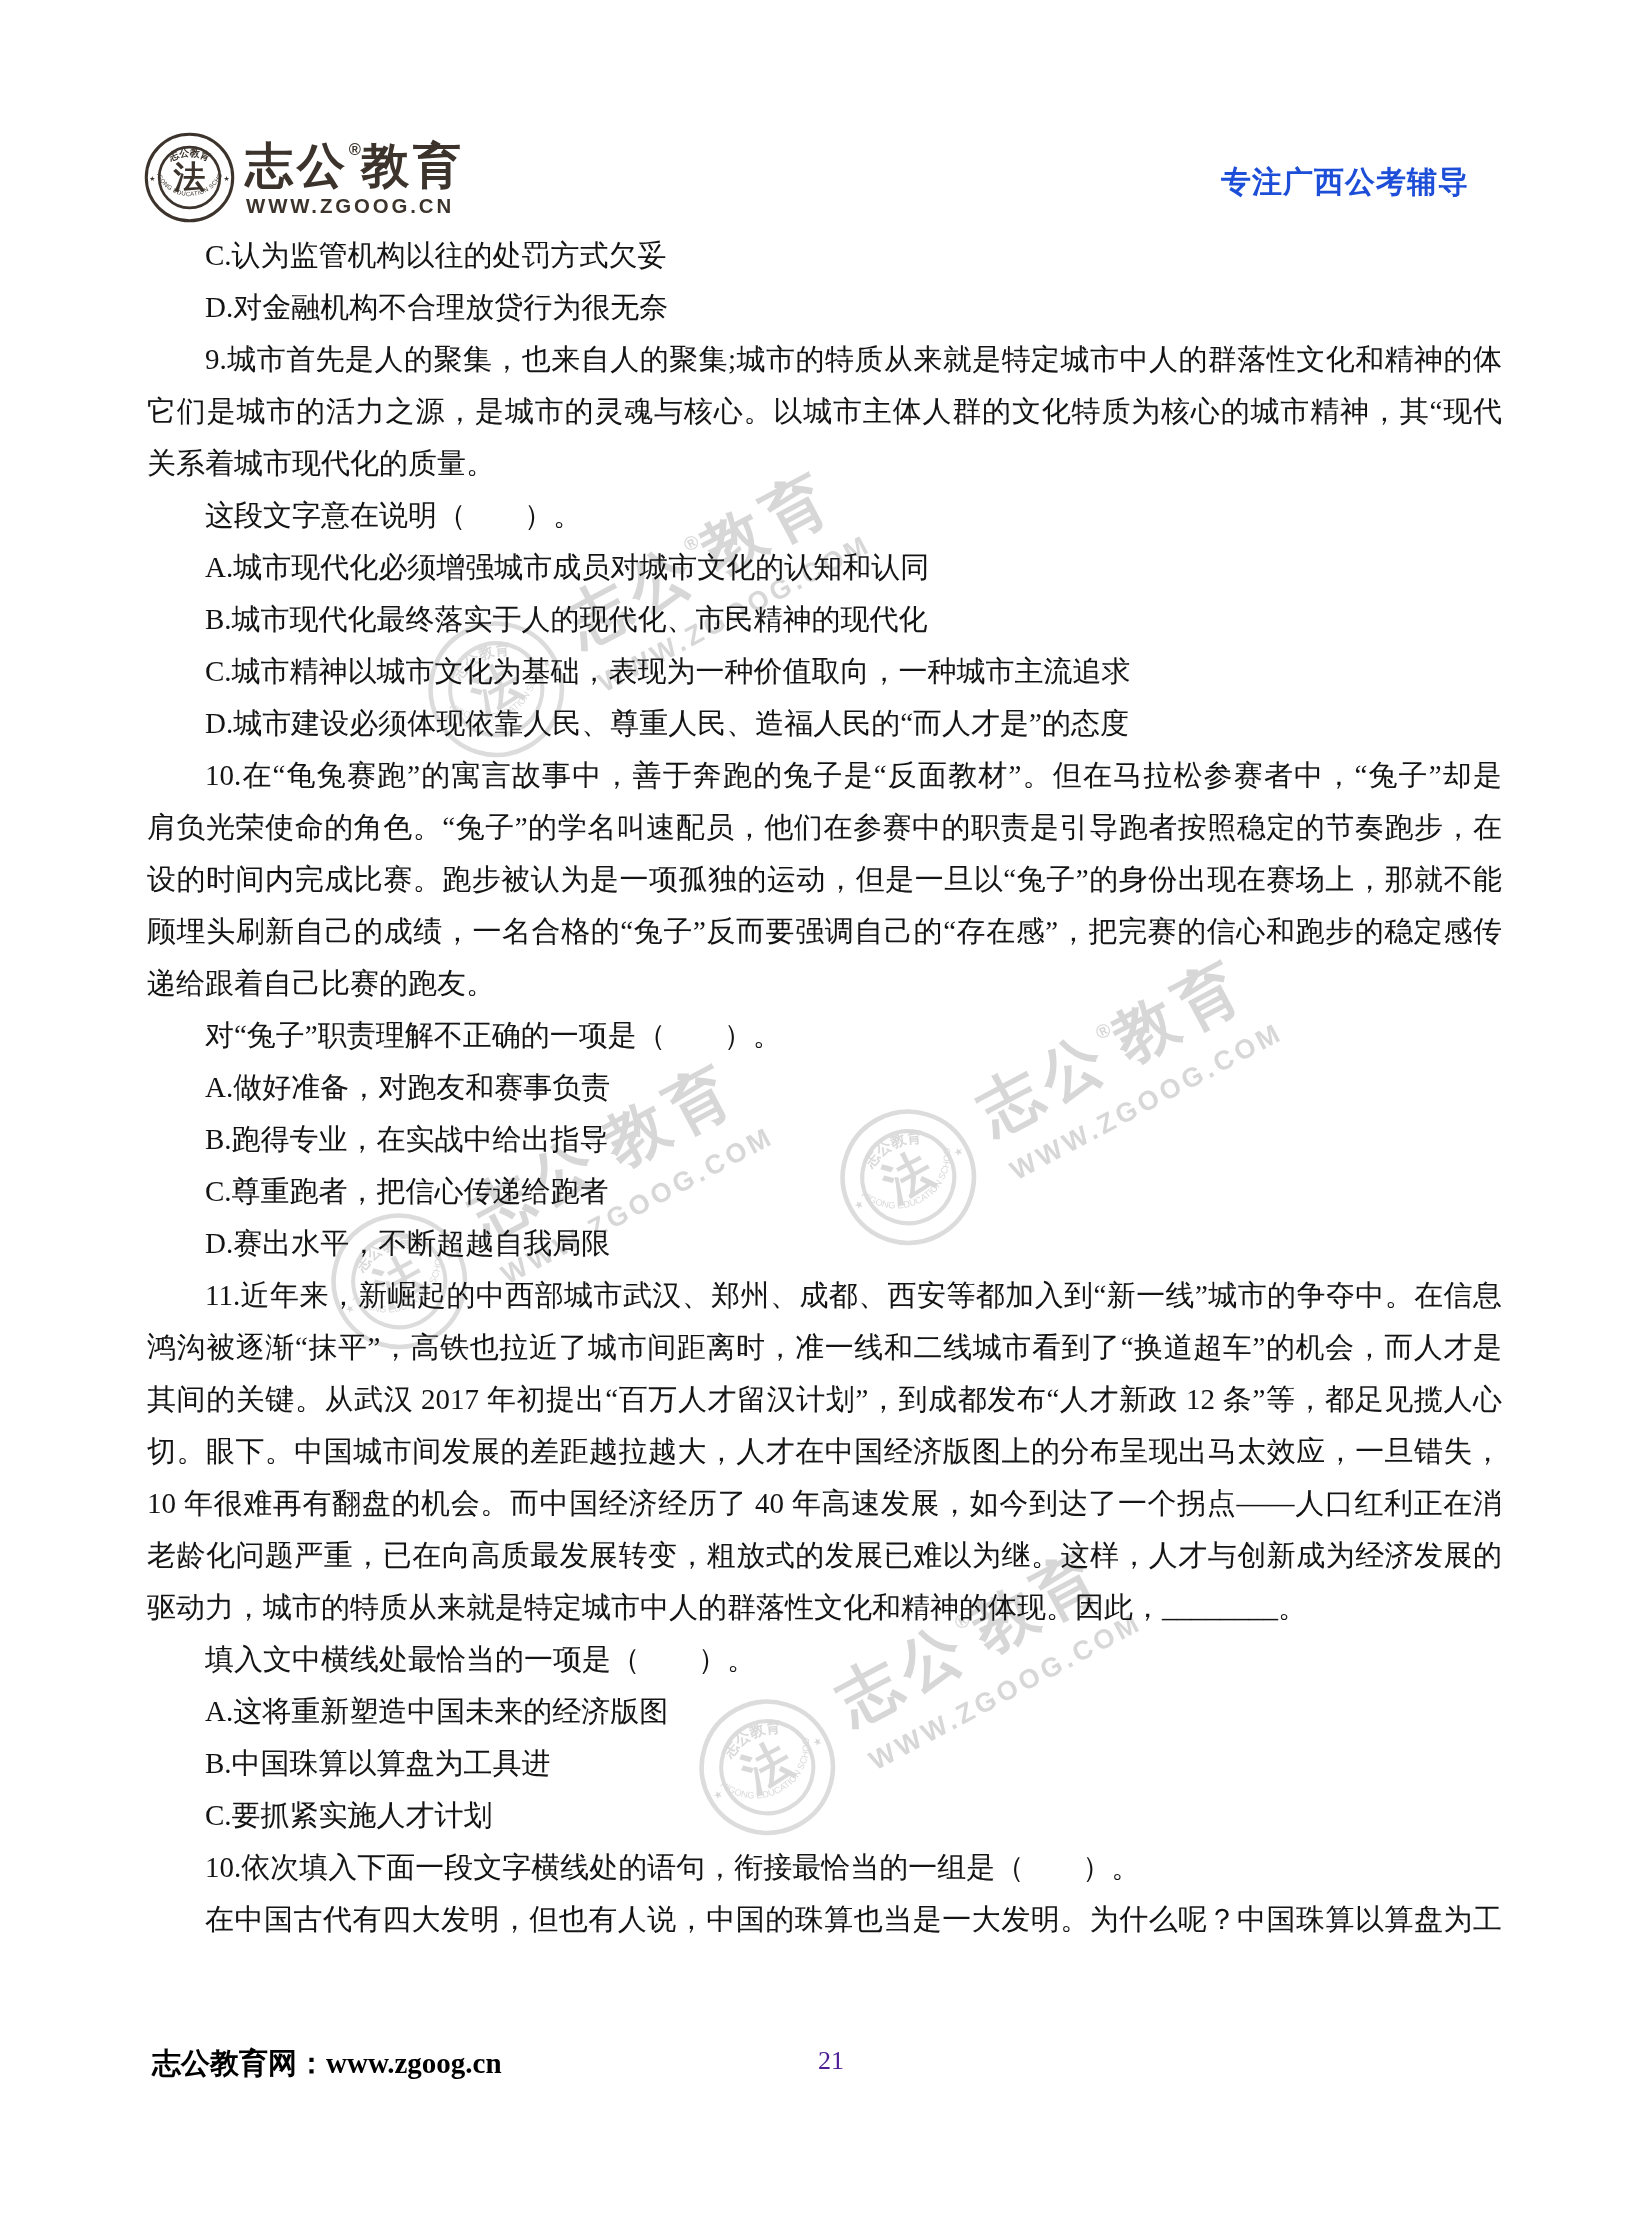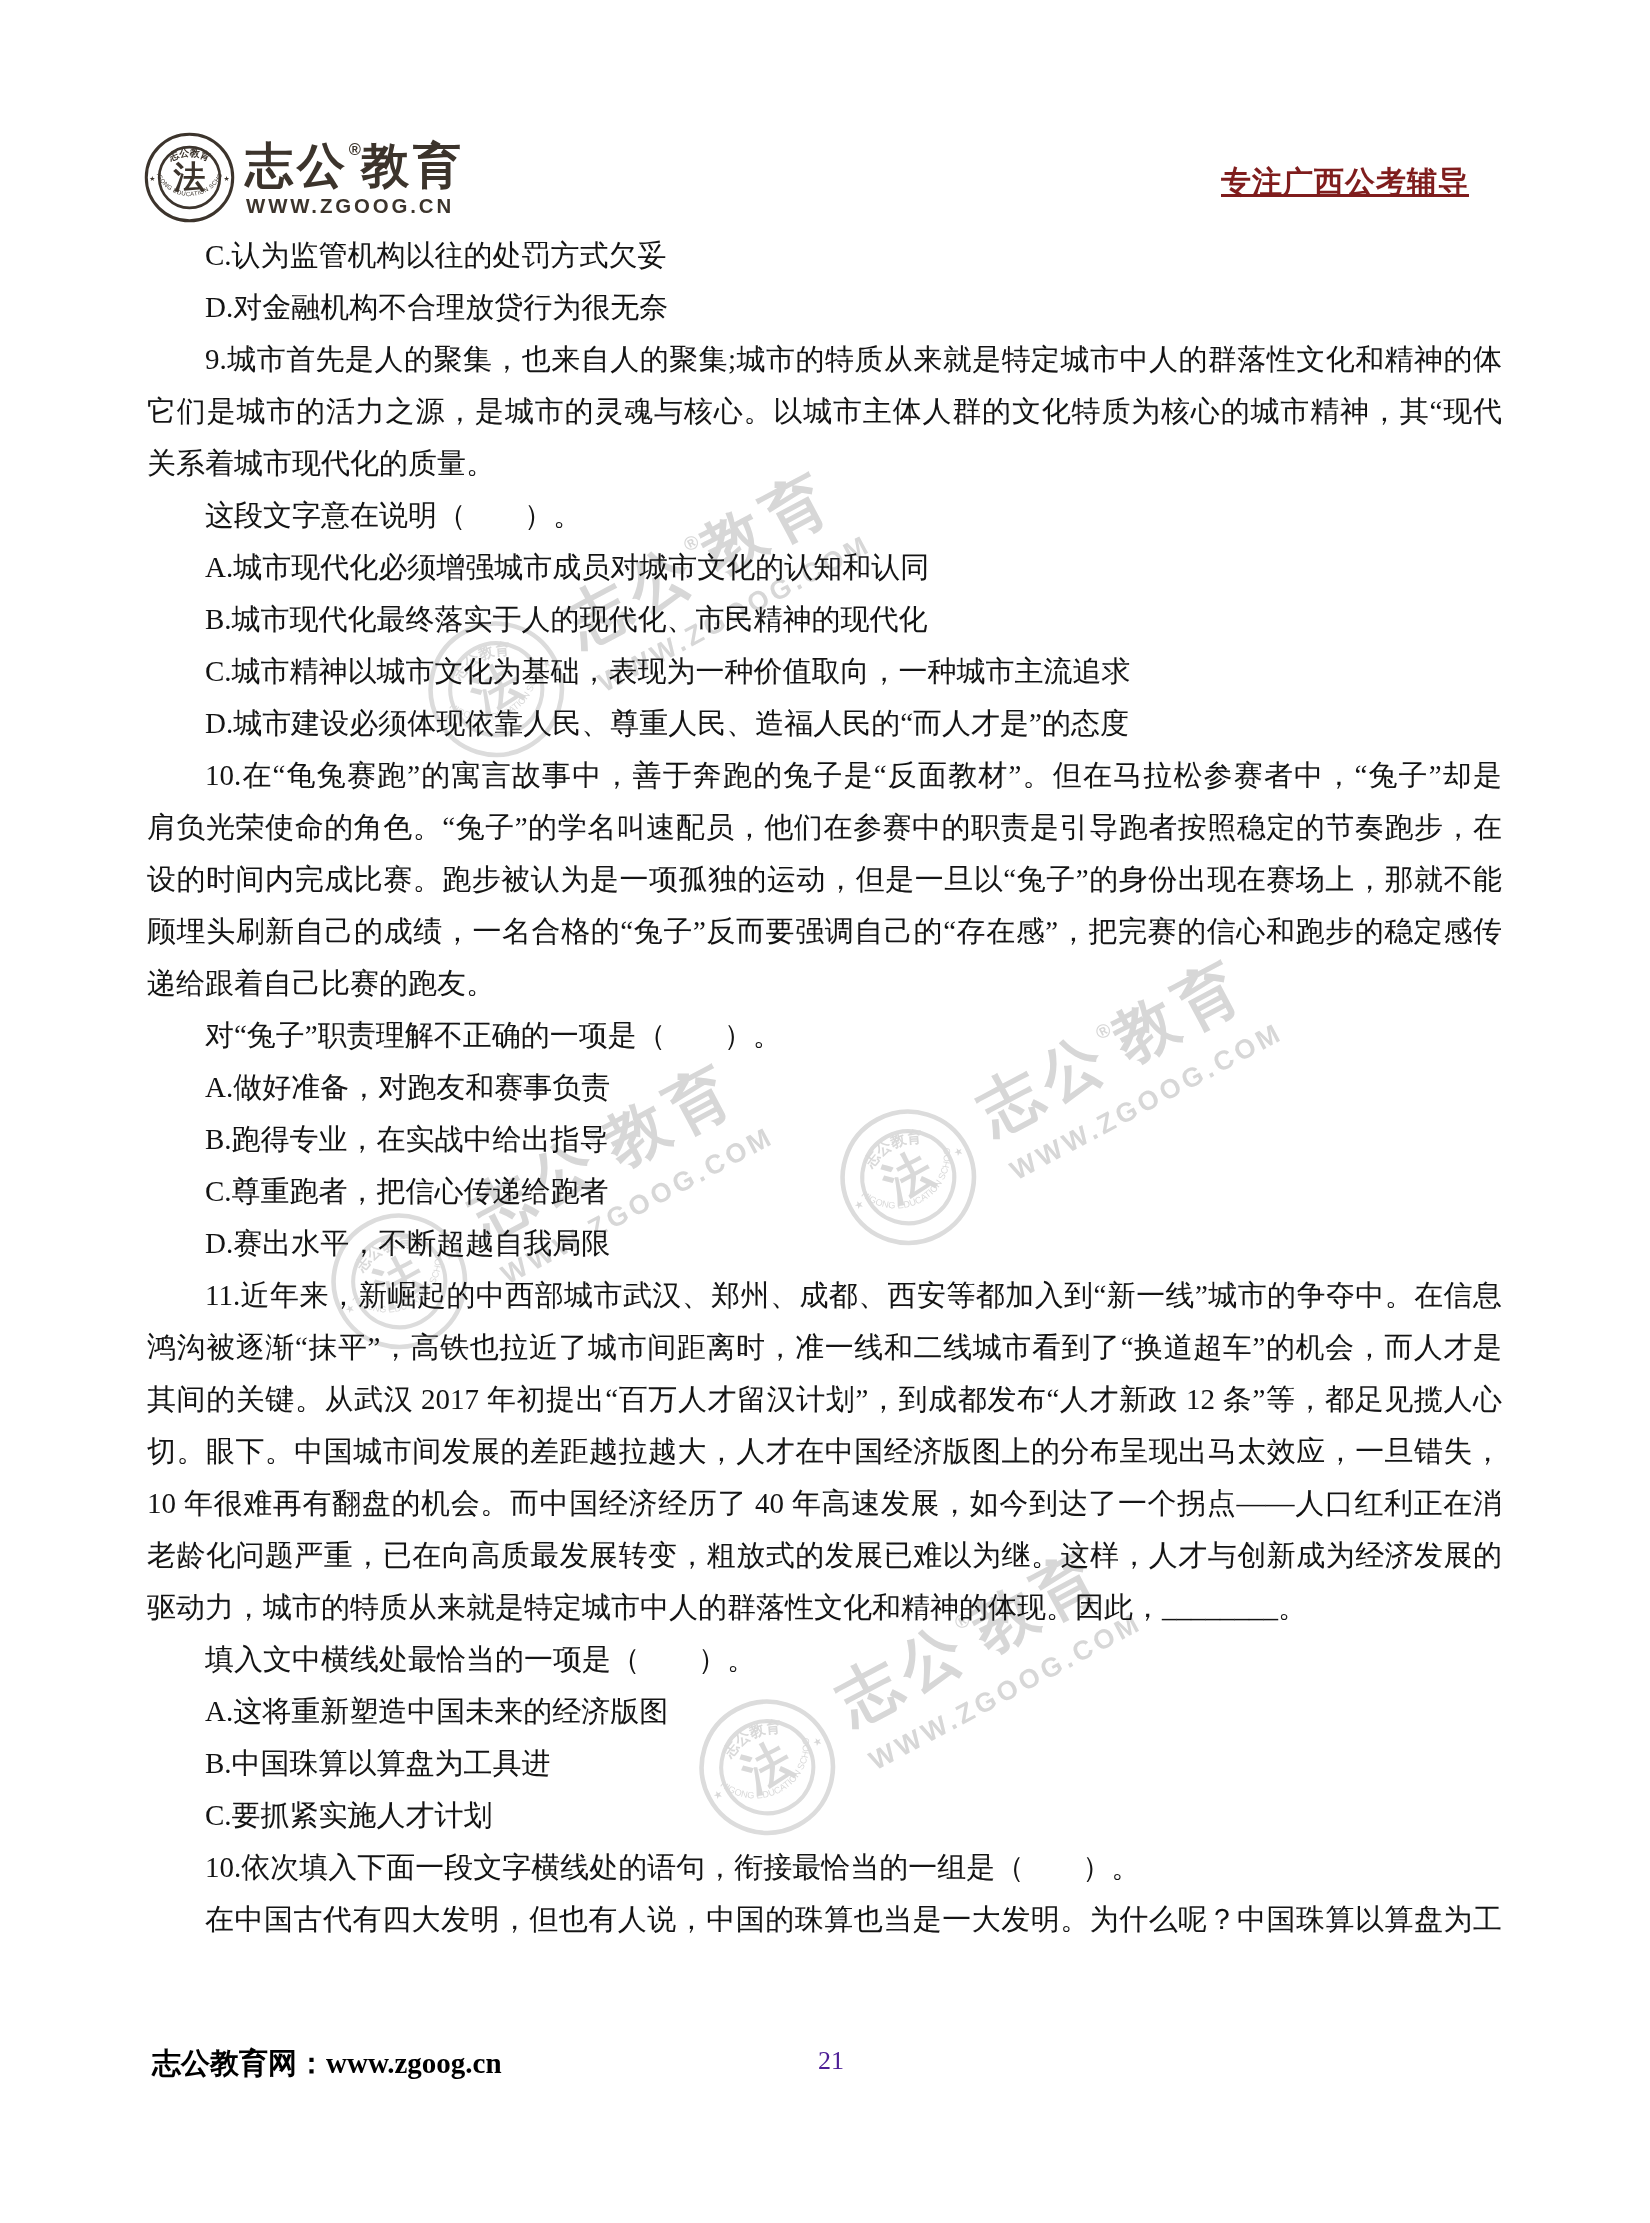--- a/index.html
+++ b/index.html
@@ -16,21 +16,21 @@
     position:absolute;left:245px;top:134px;font-size:48px;font-weight:800;
     color:#3c342c;font-family:"Liberation Sans",sans-serif;letter-spacing:3.9px;
   }
   .brand-name sup{font-size:16.5px;vertical-align:27px;letter-spacing:0;}
   .brand-site{
     position:absolute;left:246px;top:195px;font-size:20.4px;font-weight:700;
     color:#3c342c;font-family:"Liberation Sans",sans-serif;letter-spacing:2.9px;
   }
   .tagline{
     position:absolute;left:1221px;top:162px;font-size:30px;font-weight:700;
-    color:#7f1d1d;font-family:"Liberation Sans",sans-serif;letter-spacing:1px;text-decoration:underline;
+    color:#1d4ed8;font-family:"Liberation Sans",sans-serif;letter-spacing:1px;
   }
   
   .content{
     position:absolute;left:147px;top:229px;width:1355px;z-index:2;
   }
   .line{
     height:52px;line-height:52px;font-size:29px;overflow:hidden;
     white-space:pre-wrap;
   }
   .line.indent,.line.indent-fill{padding-left:58px;}

